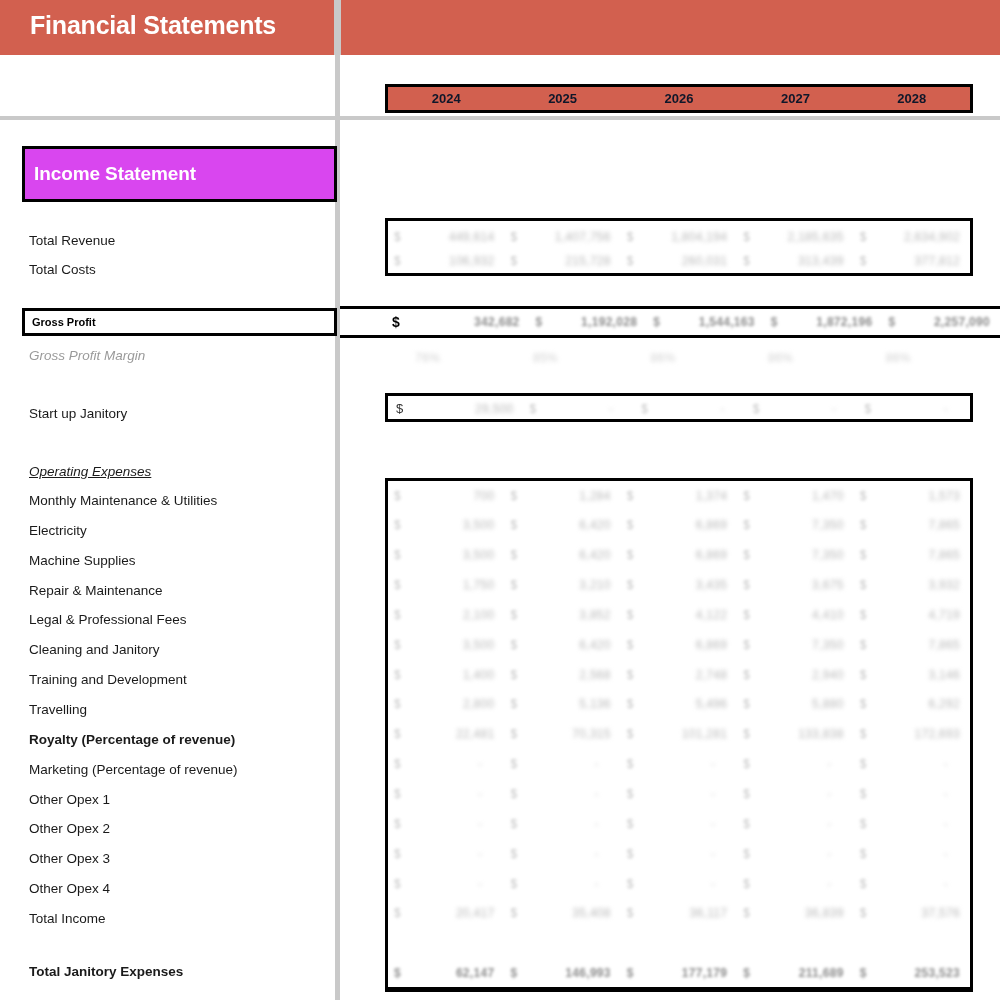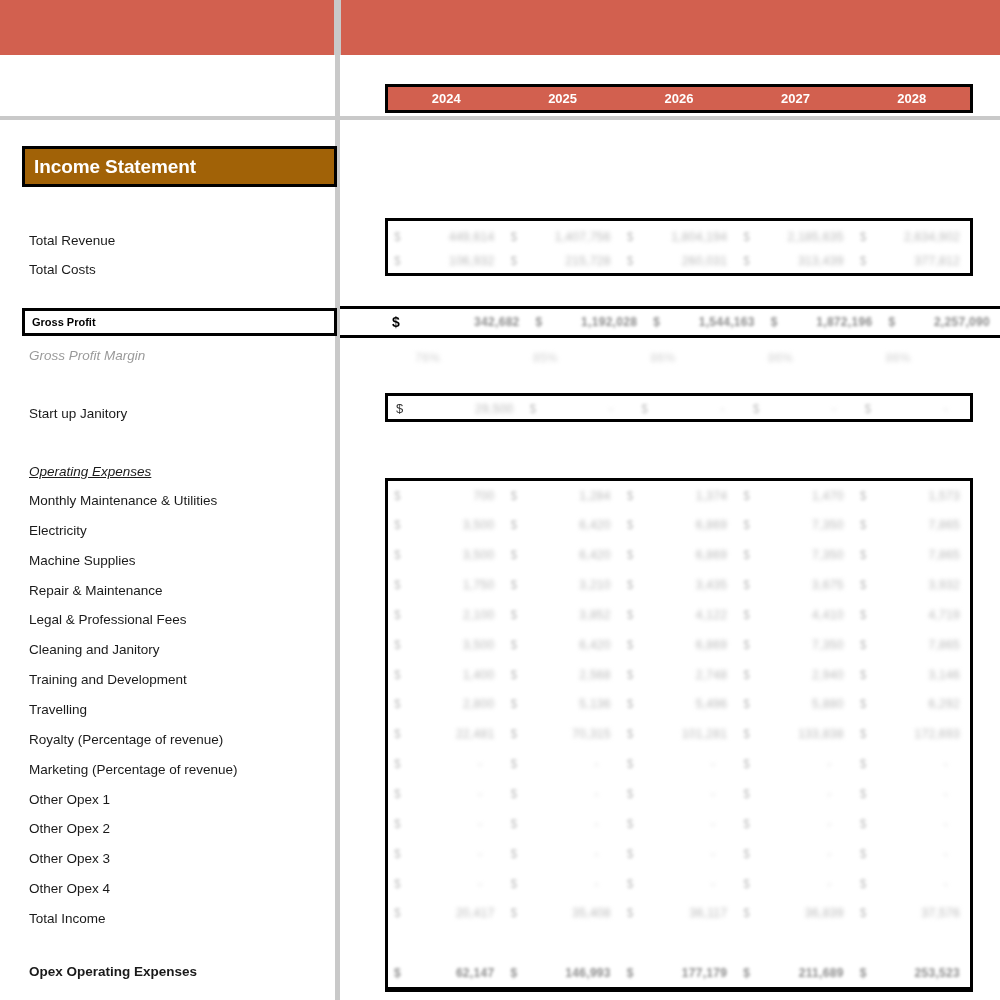--- a/index.html
+++ b/index.html
@@ -33,21 +33,20 @@
     background: #c9c9c9;
   }
   .title-text {
     position: absolute;
     left: 30px; top: 11px;
     font-size: 25px;
     font-weight: bold;
     color: #ffffff;
     letter-spacing: -0.2px;
     white-space: nowrap;
-    margin-top: 43px;
   }
 
   
   .vline {
     position: absolute;
     left: 335px; top: 0;
     width: 5px; height: 1000px;
     background: #c9c9c9;
   }
   .hline-top {
@@ -65,31 +64,31 @@
     background: #d2604f;
     border: 3px solid #000000;
     box-sizing: border-box;
     display: flex;
   }
   .year-cell {
     flex: 1;
     display: flex;
     align-items: center;
     justify-content: center;
-    color: #ffffff;
+    color: #0f172a;
     font-size: 13px;
     font-weight: bold;
   }
 
   
   .section-box {
     position: absolute;
     left: 22px; top: 146px;
-    width: 315px; height: 41px;
-    background: #a16207;
+    width: 315px; height: 56px;
+    background: #d946ef;
     border: 3px solid #000000;
     box-sizing: border-box;
     display: flex;
     align-items: center;
   }
   .section-box span {
     color: #ffffff;
     font-size: 19px;
     font-weight: bold;
     padding-left: 9px;
@@ -411,21 +410,21 @@
 
   <div id="opex-labels">
       <div class="label" style="top: 493px;">Monthly Maintenance &amp; Utilities</div>
       <div class="label" style="top: 522.85px;">Electricity</div>
       <div class="label" style="top: 552.7px;">Machine Supplies</div>
       <div class="label" style="top: 582.55px;">Repair &amp; Maintenance</div>
       <div class="label" style="top: 612.4px;">Legal &amp; Professional Fees</div>
       <div class="label" style="top: 642.25px;">Cleaning and Janitory</div>
       <div class="label" style="top: 672.1px;">Training and Development</div>
       <div class="label" style="top: 701.95px;">Travelling</div>
-      <div class="label" style="top: 731.8px;">Royalty (Percentage of revenue)</div>
+      <div class="label" style="top: 731.8px; font-weight: bold;">Royalty (Percentage of revenue)</div>
       <div class="label" style="top: 761.65px;">Marketing (Percentage of revenue)</div>
       <div class="label" style="top: 791.5px;">Other Opex 1</div>
       <div class="label" style="top: 821.35px;">Other Opex 2</div>
       <div class="label" style="top: 851.2px;">Other Opex 3</div>
       <div class="label" style="top: 881.05px; text-align: right;">Other Opex 4</div>
       <div class="label" style="top: 910.9px;">Total Income</div>
     </div>
 
   <div class="opex-box">
     <div id="opex-rows">
@@ -756,21 +755,21 @@
           </div>
           <div class="ncell">
             <span class="cur">$</span>
             <span class="val">37,576</span>
           </div>
         </div>
       </div>
   </div>
   <div class="opex-bottom-rule"></div>
 
-  <div class="label bold" style="top:964px;">Opex Operating Expenses</div>
+  <div class="label bold" style="top:964px;">Total Janitory Expenses</div>
   <div class="numrow" style="left:388px; top:962px; width:582px; height:22px;">
     <div class="ncell">
       <span class="cur strong">$</span>
       <span class="val strong">62,147</span>
     </div>
     <div class="ncell">
       <span class="cur strong">$</span>
       <span class="val strong">146,993</span>
     </div>
     <div class="ncell">

